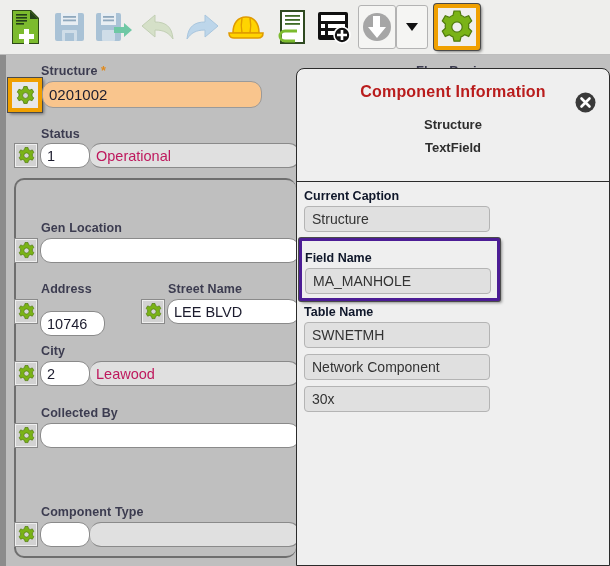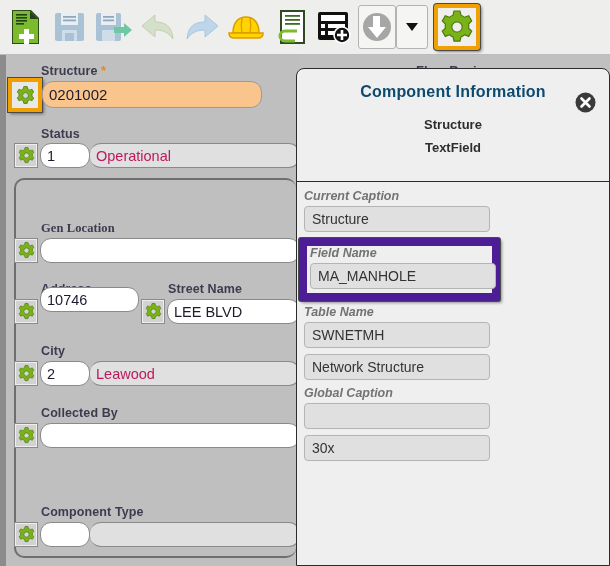--- a/index.html
+++ b/index.html
@@ -72,41 +72,41 @@
     position:absolute;left:296px;top:68px;width:314px;height:498px;
     background:#efefef;border:1px solid #2b2b2b;
     border-top-left-radius:8px;border-top-right-radius:8px;
     box-sizing:border-box;overflow:hidden;
   }
   #dlg-head{
     position:relative;height:113px;border-bottom:1px solid #2b2b2b;
     box-sizing:border-box;
   }
   #dlg-title{
-    text-align:center;font-size:16px;font-weight:bold;color:#0c4a6e;
+    text-align:center;font-size:16px;font-weight:bold;color:#b91c1c;
     padding-top:14px;letter-spacing:.2px;
   }
   #dlg-sub1,#dlg-sub2{text-align:center;font-size:13px;font-weight:bold;color:#2e2e2e;}
   #dlg-sub1{padding-top:16px;}
   #dlg-sub2{padding-top:8px;}
   #close{
     position:absolute;right:13px;top:23px;width:21px;height:21px;cursor:pointer;
   }
   #dlg-body{padding:7px 0 0 7px;}
-  .dlabel{font-size:12.5px;font-weight:bold;color:#737373;margin-bottom:3px;font-style:italic;}
+  .dlabel{font-size:12.5px;font-weight:bold;color:#0f172a;margin-bottom:3px;}
   .dinput{
     width:186px;height:26px;box-sizing:border-box;
     background:#e0e0e0;border:1px solid #b4b4b4;border-radius:4px;
     font-size:14px;color:#333;display:flex;align-items:center;padding-left:7px;
     margin-bottom:6px;
   }
   .dgroup.hl{
-    border:8px solid #4c1d95;border-radius:2px;
+    border:3px solid #4c1d95;border-radius:2px;
     box-shadow:0 0 0 1px #4a4a4a, 2px 2px 3px rgba(0,0,0,.4);
-    padding:0 4px 0 3px;margin:2px 0 4px -5px;width:201px;box-sizing:border-box;
+    padding:10px 4px 0 3px;margin:2px 0 4px -5px;width:201px;box-sizing:border-box;
     background:#efefef;
   }
   .dgroup.hl .dinput{margin-bottom:4px;}
   #flowbasin{
     position:absolute;left:416px;top:63px;font-size:13px;font-weight:bold;
     color:#3c3c50;
   }
 </style>
 </head>
 <body>
@@ -231,37 +231,37 @@
   <div style="position:absolute;left:41px;top:72px;" class="flabel">Status</div>
   <div style="position:absolute;left:14px;top:88px;" class="gearbtn">
     <svg width="17" height="17" viewBox="0 0 34 34">
       <path d="M14 1 h6 l1 4.3 a11.5 11.5 0 0 1 3.6 2.1 l4.1-1.6 l3 5.2 l-3.1 3 a11.5 11.5 0 0 1 0 4.2 l3.1 3 l-3 5.2 l-4.1-1.6 a11.5 11.5 0 0 1 -3.6 2.1 l-1 4.3 h-6 l-1-4.3 a11.5 11.5 0 0 1 -3.6-2.1 l-4.1 1.6 l-3-5.2 l3.1-3 a11.5 11.5 0 0 1 0-4.2 l-3.1-3 l3-5.2 l4.1 1.6 a11.5 11.5 0 0 1 3.6-2.1 z" fill="#7ab317" stroke="#4f7a0c" stroke-width="1.4"></path>
       <circle cx="17" cy="17" r="5.2" fill="#d6d6d6" stroke="#4f7a0c" stroke-width="1.4"></circle>
     </svg>
   </div>
   <div class="inp" style="position:absolute;left:40px;top:88px;width:50px;">1</div>
   <div class="inp ro" style="position:absolute;left:90px;top:88px;width:210px;">Operational</div>
 
-  <div style="position:absolute;left:41px;top:166px;font-family:Liberation Serif, serif;" class="flabel">Gen Location</div>
+  <div style="position:absolute;left:41px;top:166px;" class="flabel">Gen Location</div>
   <div style="position:absolute;left:14px;top:183px;" class="gearbtn">
     <svg width="17" height="17" viewBox="0 0 34 34">
       <path d="M14 1 h6 l1 4.3 a11.5 11.5 0 0 1 3.6 2.1 l4.1-1.6 l3 5.2 l-3.1 3 a11.5 11.5 0 0 1 0 4.2 l3.1 3 l-3 5.2 l-4.1-1.6 a11.5 11.5 0 0 1 -3.6 2.1 l-1 4.3 h-6 l-1-4.3 a11.5 11.5 0 0 1 -3.6-2.1 l-4.1 1.6 l-3-5.2 l3.1-3 a11.5 11.5 0 0 1 0-4.2 l-3.1-3 l3-5.2 l4.1 1.6 a11.5 11.5 0 0 1 3.6-2.1 z" fill="#7ab317" stroke="#4f7a0c" stroke-width="1.4"></path>
       <circle cx="17" cy="17" r="5.2" fill="#d6d6d6" stroke="#4f7a0c" stroke-width="1.4"></circle>
     </svg>
   </div>
   <div class="inp" style="position:absolute;left:40px;top:183px;width:260px;"></div>
 
   <div style="position:absolute;left:41px;top:227px;" class="flabel">Address</div>
   <div style="position:absolute;left:14px;top:244px;" class="gearbtn">
     <svg width="17" height="17" viewBox="0 0 34 34">
       <path d="M14 1 h6 l1 4.3 a11.5 11.5 0 0 1 3.6 2.1 l4.1-1.6 l3 5.2 l-3.1 3 a11.5 11.5 0 0 1 0 4.2 l3.1 3 l-3 5.2 l-4.1-1.6 a11.5 11.5 0 0 1 -3.6 2.1 l-1 4.3 h-6 l-1-4.3 a11.5 11.5 0 0 1 -3.6-2.1 l-4.1 1.6 l-3-5.2 l3.1-3 a11.5 11.5 0 0 1 0-4.2 l-3.1-3 l3-5.2 l4.1 1.6 a11.5 11.5 0 0 1 3.6-2.1 z" fill="#7ab317" stroke="#4f7a0c" stroke-width="1.4"></path>
       <circle cx="17" cy="17" r="5.2" fill="#d6d6d6" stroke="#4f7a0c" stroke-width="1.4"></circle>
     </svg>
   </div>
-  <div class="inp" style="position:absolute;left:40px;top:232px;width:99px;">10746</div>
+  <div class="inp" style="position:absolute;left:40px;top:256px;width:65px;">10746</div>
 
   <div style="position:absolute;left:168px;top:227px;" class="flabel">Street Name</div>
   <div style="position:absolute;left:141px;top:244px;" class="gearbtn">
     <svg width="17" height="17" viewBox="0 0 34 34">
       <path d="M14 1 h6 l1 4.3 a11.5 11.5 0 0 1 3.6 2.1 l4.1-1.6 l3 5.2 l-3.1 3 a11.5 11.5 0 0 1 0 4.2 l3.1 3 l-3 5.2 l-4.1-1.6 a11.5 11.5 0 0 1 -3.6 2.1 l-1 4.3 h-6 l-1-4.3 a11.5 11.5 0 0 1 -3.6-2.1 l-4.1 1.6 l-3-5.2 l3.1-3 a11.5 11.5 0 0 1 0-4.2 l-3.1-3 l3-5.2 l4.1 1.6 a11.5 11.5 0 0 1 3.6-2.1 z" fill="#7ab317" stroke="#4f7a0c" stroke-width="1.4"></path>
       <circle cx="17" cy="17" r="5.2" fill="#d6d6d6" stroke="#4f7a0c" stroke-width="1.4"></circle>
     </svg>
   </div>
   <div class="inp" style="position:absolute;left:167px;top:244px;width:133px;">LEE BLVD</div>
 
@@ -321,26 +321,22 @@
       <div class="dlabel">Field Name</div>
       <div class="dinput">MA_MANHOLE</div>
     </div>
 
     <div>
       <div class="dlabel">Table Name</div>
       <div class="dinput">SWNETMH</div>
     </div>
 
     <div>
-      <div class="dinput">Network Structure</div>
-    </div>
-
-    <div>
-      <div class="dlabel">Global Caption</div>
-      <div class="dinput"></div>
-    </div>
+      <div class="dinput">Network Component</div>
+    </div>
+
 
     <div>
       <div class="dinput">30x</div>
     </div>
 
   </div>
 </div>
 
 </body></html>

